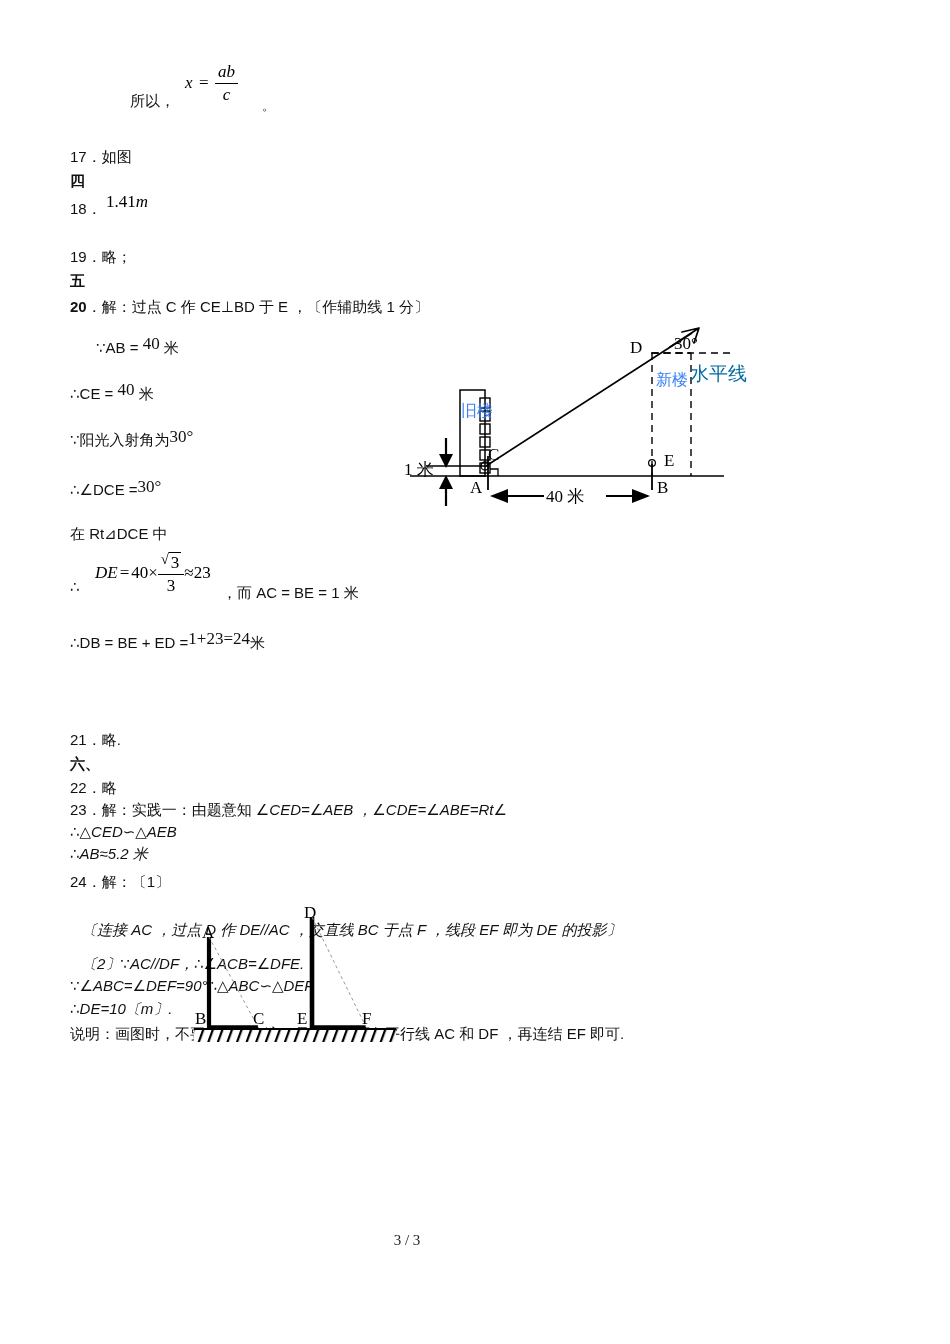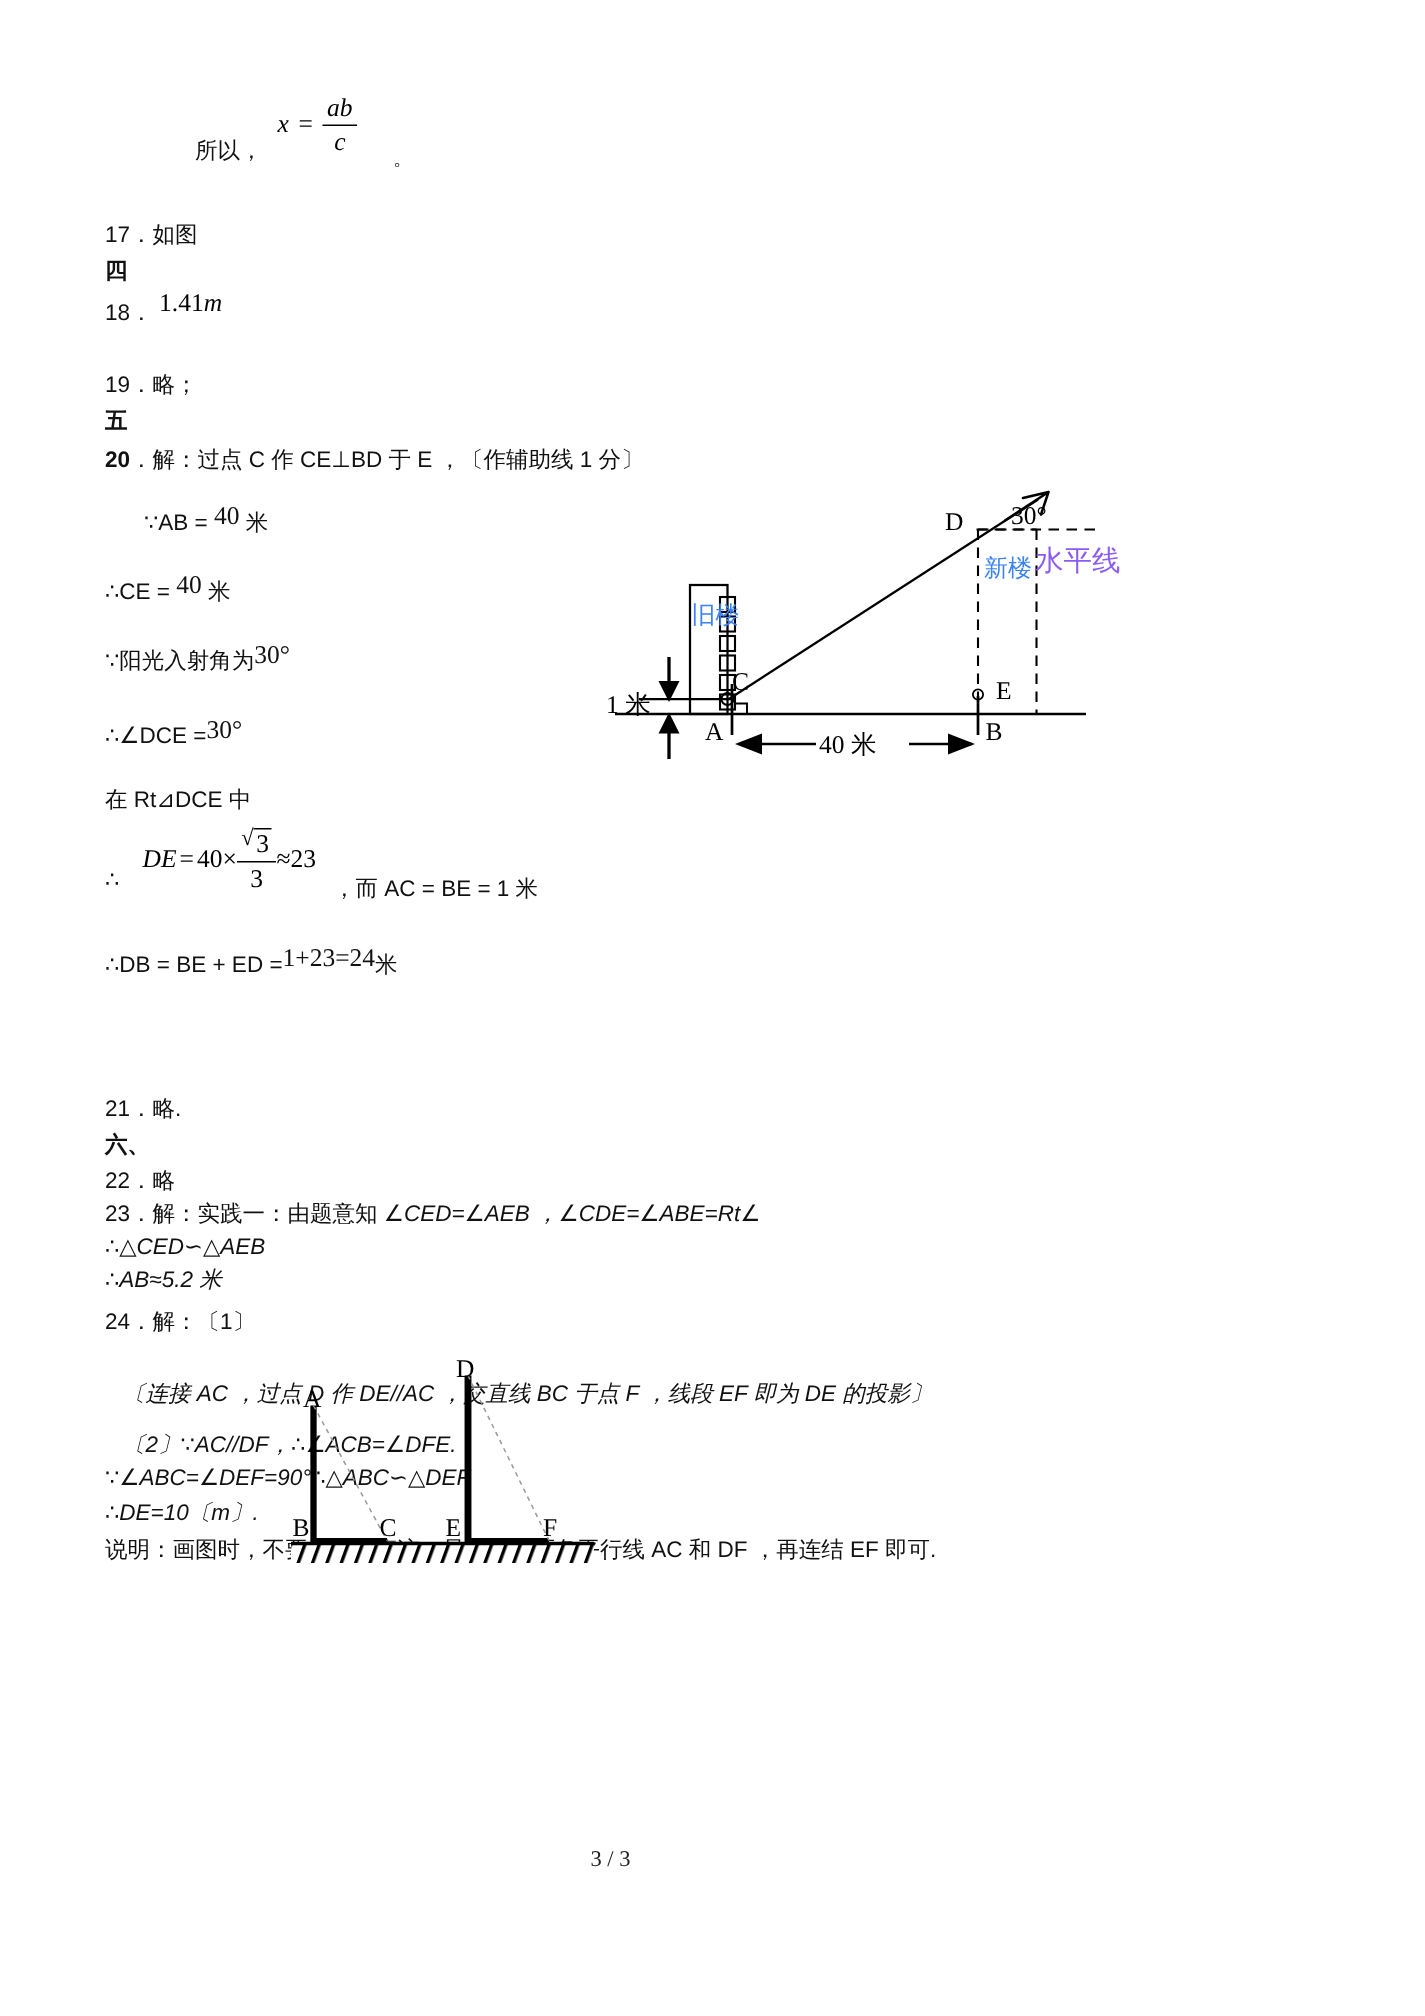--- a/index.html
+++ b/index.html
@@ -100,21 +100,21 @@
   
   .dlabel {
     font-family: "Liberation Serif", "DejaVu Serif", serif;
     font-size: 17px;
     color: #000;
     white-space: nowrap;
   }
   .dlabel-cn {
     font-family: Liberation Sans, sans-serif;
     font-size: 17px;
-    color: #8b5cf6;
+    color: #0369a1;
     white-space: nowrap;
   }
   .dlabel-grey {
     font-family: "Liberation Serif", "DejaVu Serif", serif;
     font-size: 16px;
     color: #3b82f6;
     white-space: nowrap;
   }
   svg { display: block; overflow: visible; }
 </style>

